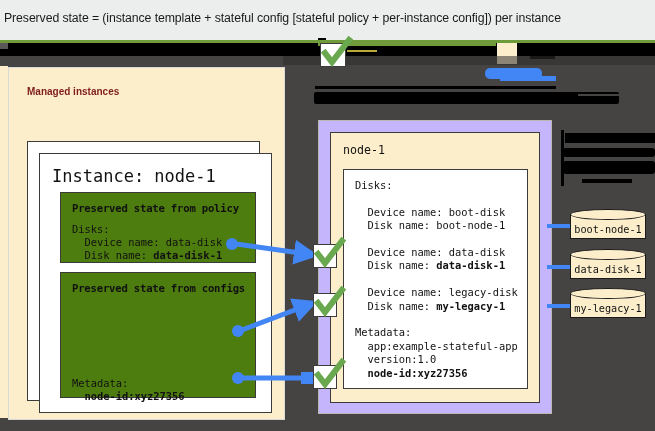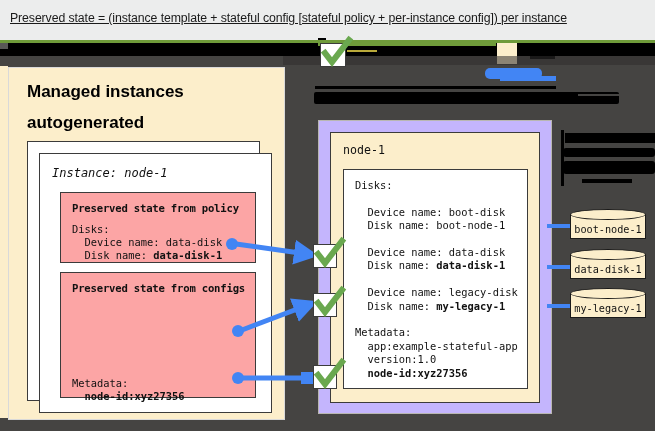--- a/index.html
+++ b/index.html
@@ -13,21 +13,21 @@
   #root{position:absolute;left:0;top:0;width:655px;height:431px;overflow:hidden;}
 
   
   .caption{
     position:absolute;left:0;top:0;width:655px;height:36px;
     background:#eceded;
     display:flex;align-items:center;
   }
   .caption-text{
     font-size:12.3px;color:#1a1a1a;letter-spacing:-0.1px;
-    padding-left:10px;white-space:nowrap;text-decoration:underline;
+    padding-left:4px;white-space:nowrap;
   }
 
   
   .dark-bg{
     position:absolute;left:0;top:56px;width:655px;height:375px;
     background:#454442;
   }
   .green-rule{
     position:absolute;left:0;top:40px;width:655px;height:3px;background:#6f9b3a;
   }
@@ -37,39 +37,39 @@
   .blk{position:absolute;background:#000;}
   .gry{position:absolute;background:#595856;}
 
   
   .left-panel{
     position:absolute;left:8px;top:67px;width:275px;height:351px;
     background:#fceecb;border:1px solid #d9d9d9;
   }
   .lp-title{
     position:absolute;left:18px;top:16px;
-    font-size:17px;line-height:15.5px;color:#000000;
+    font-size:10px;line-height:15.5px;color:#7f1d1d;
   }
   .lp-title b{font-weight:bold;}
 
   
   .card-back{
     position:absolute;left:18px;top:73px;width:231px;height:258px;
     background:#fff;border:1px solid #3b3b3b;
   }
   .card-front{
     position:absolute;left:30px;top:85px;width:231px;height:258px;
     background:#fff;border:1px solid #3b3b3b;
   }
   .mono{font-family:"DejaVu Sans Mono","Liberation Mono",monospace;}
   .inst-title{
-    position:absolute;left:12px;top:12px;font-size:12px;color:#111;font-style:italic;
+    position:absolute;left:12px;top:12px;font-size:17px;color:#111;
   }
   .sub-box{
-    position:absolute;background:#fca5a5;border:1px solid #3b3b3b;
+    position:absolute;background:#4d7c0f;border:1px solid #3b3b3b;
   }
   .sub-box .hdr{
     position:absolute;left:11px;top:9px;font-size:10.6px;font-weight:bold;color:#111;
     letter-spacing:-0.2px;
   }
   .sub-box .body{
     position:absolute;left:11px;top:30px;font-size:10.4px;line-height:13px;color:#111;
     white-space:pre;
   }
   .sub-box .body b{font-weight:bold;}
@@ -170,21 +170,20 @@
   <div class="blk" style="left:582px;top:179px;width:50px;height:4px;"></div>
   <div class="blk" style="left:561px;top:130px;width:3px;height:56px;"></div>
 
   <div class="blk" style="left:0;top:411px;width:30px;height:10px;background:#1d1d1c;opacity:.0;"></div>
   <div style="position:absolute;left:0;top:418px;width:655px;height:13px;background:#454442;"></div>
 
   <div class="left-panel">
     <div class="lp-title">
       <b>Managed instances</b><br>
       <br>
-      <b>autogenerated</b>
     </div>
 
     <div class="card-back"></div>
 
     <div class="card-front">
       <div class="inst-title mono">Instance: node-1</div>
 
       <div class="sub-box" style="left:20px;top:38px;width:194px;height:69px;">
         <div class="hdr mono">Preserved state from policy</div>
         <div class="body mono"><span>Disks:

